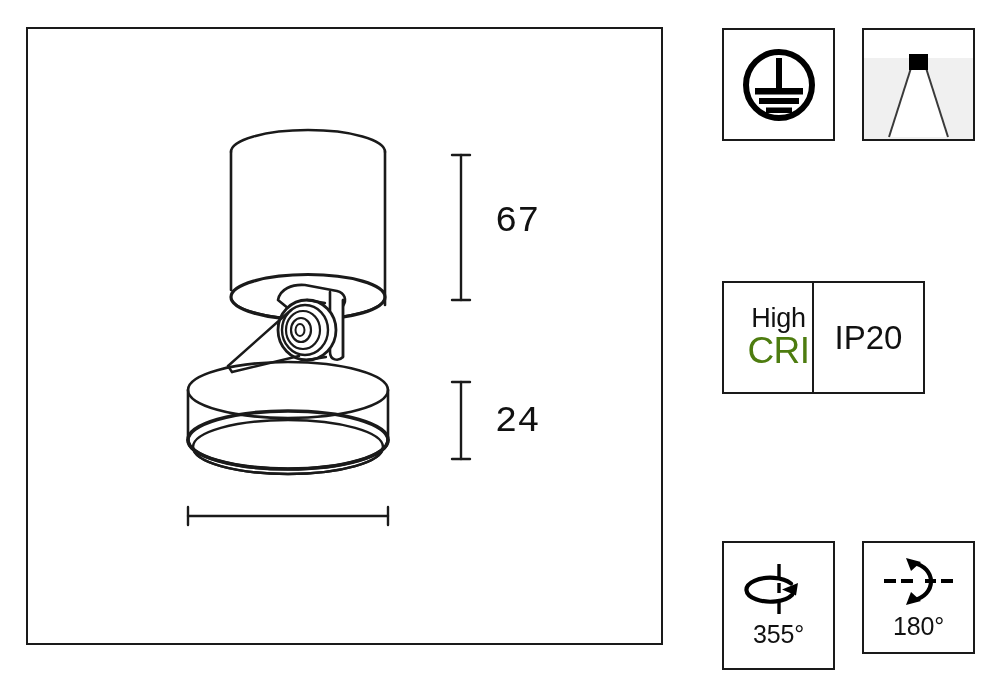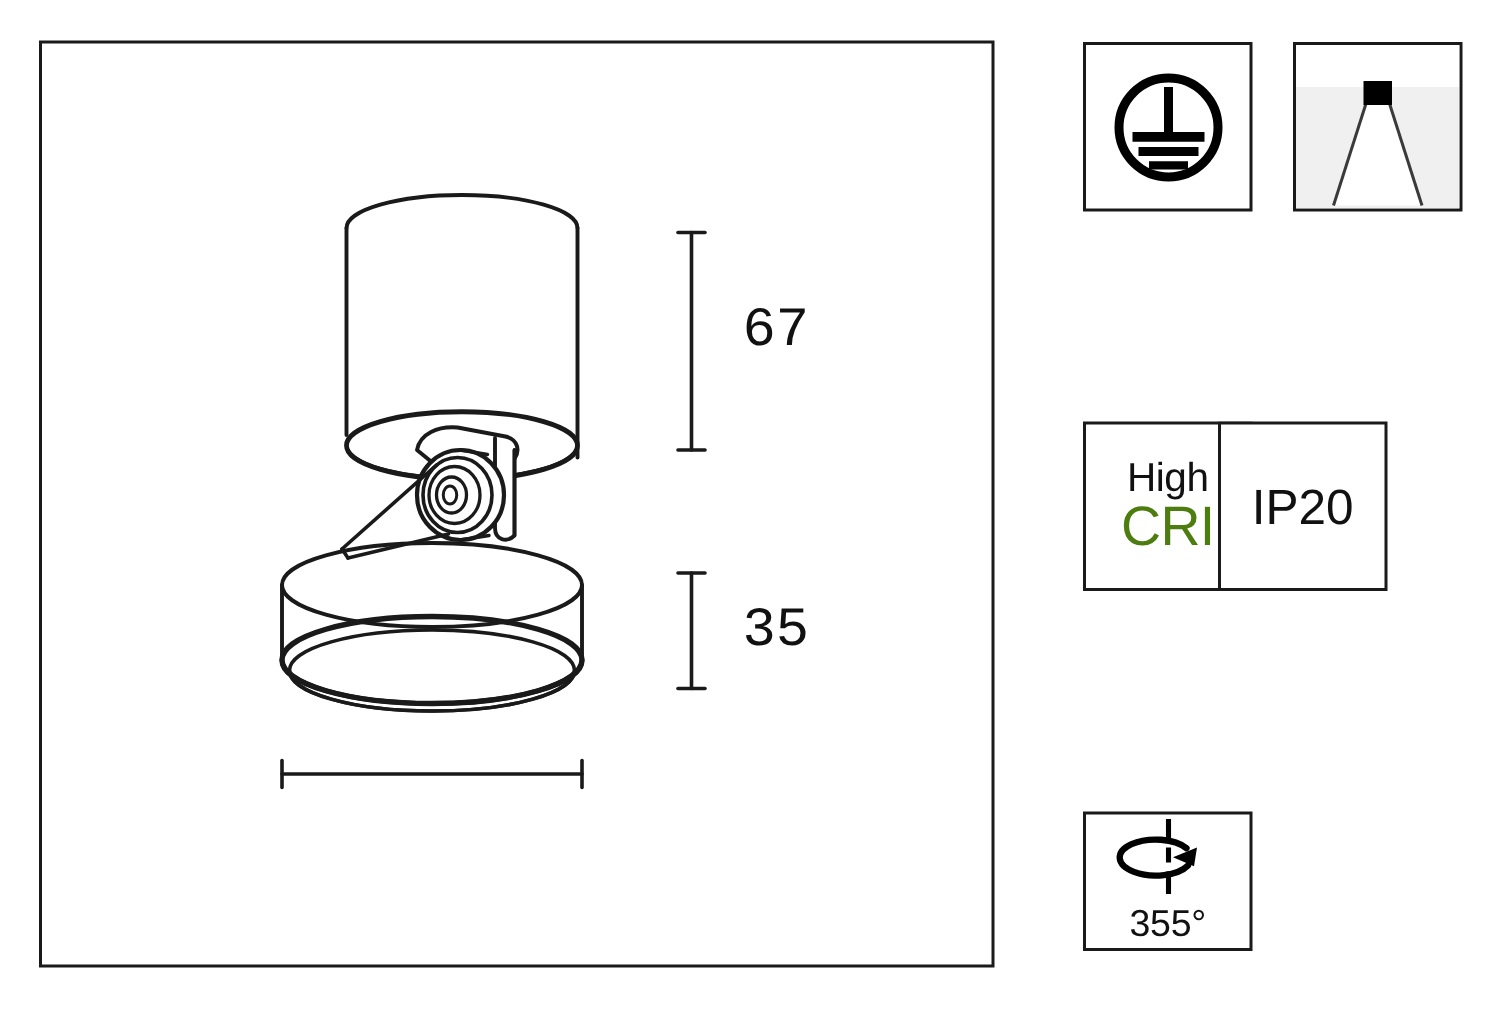--- a/index.html
+++ b/index.html
@@ -50,21 +50,21 @@
     background: #ffffff;
     display: flex;
     flex-direction: column;
     align-items: center;
     justify-content: center;
   }
   .box-earth  { left: 722px; top: 28px;  width: 113px; height: 113px; }
   .box-beam   { left: 862px; top: 28px;  width: 113px; height: 113px; padding: 0; overflow: hidden; }
   .box-cri    { left: 722px; top: 281px; width: 113px; height: 113px; }
   .box-ip     { left: 812px; top: 281px; width: 113px; height: 113px; }
-  .box-rot355 { left: 722px; top: 541px; width: 113px; height: 93px; }
+  .box-rot355 { left: 722px; top: 541px; width: 113px; height: 129px; }
   .box-rot180 { left: 862px; top: 541px; width: 113px; height: 113px; }
 
   .cri-high {
     font-size: 27px;
     font-weight: 300;
     color: #111111;
     line-height: 1.05;
     letter-spacing: -0.3px;
   }
   .cri-main {
@@ -186,21 +186,21 @@
         <path d="M 188 516 L 388 516"></path>
         <path d="M 188 507 L 188 525"></path>
         <path d="M 388 507 L 388 525"></path>
       </g>
 
     </g>
   </svg>
 
   <div class="dim-text" id="dim-67-text">67</div>
 
-  <div class="dim-text" id="dim-35-text">35</div>
+  <div class="dim-text" id="dim-35-text">24</div>
 
 
   <div class="spec-box box-earth">
     <svg width="84" height="84" viewBox="0 0 84 84">
       <circle cx="42" cy="42" r="33" fill="none" stroke="#000000" stroke-width="6"></circle>
       <rect x="39" y="15" width="6" height="30" fill="#000000"></rect>
       <rect x="18" y="45" width="48" height="6.5" fill="#000000"></rect>
       <rect x="22" y="55" width="40" height="6" fill="#000000"></rect>
       <rect x="29" y="64.5" width="26" height="5.5" fill="#000000"></rect>
     </svg>
@@ -241,14 +241,32 @@
       </g>
 
       <path d="M 55 21.5
                A 24 12 0 1 0 56 33" fill="none" stroke="#000000" stroke-width="4.2" stroke-linecap="round"></path>
 
       <path d="M 46 27.5 L 62 21 L 60 33.5 Z" fill="#000000"></path>
     </svg>
     <div class="rot-label">355°</div>
   </div>
 
+  <div class="spec-box box-rot180">
+    <svg class="rot-icon" width="86" height="54" viewBox="0 0 86 54">
+
+      <g stroke="#000000" stroke-width="4" stroke-linecap="butt">
+        <path d="M 8 27 L 20 27"></path>
+        <path d="M 25 27 L 37 27"></path>
+        <path d="M 49 27 L 60 27"></path>
+        <path d="M 65 27 L 77 27"></path>
+      </g>
+
+      <path d="M 38 9 A 22 19 0 0 1 38 46" fill="none" stroke="#000000" stroke-width="4.2" stroke-linecap="butt"></path>
+
+      <path d="M 30 4 L 45 8 L 35 17 Z" fill="#000000"></path>
+
+      <path d="M 30 51 L 45 47 L 35 38 Z" fill="#000000"></path>
+    </svg>
+    <div class="rot-label">180°</div>
+  </div>
 
 </div>
 
 </body></html>

